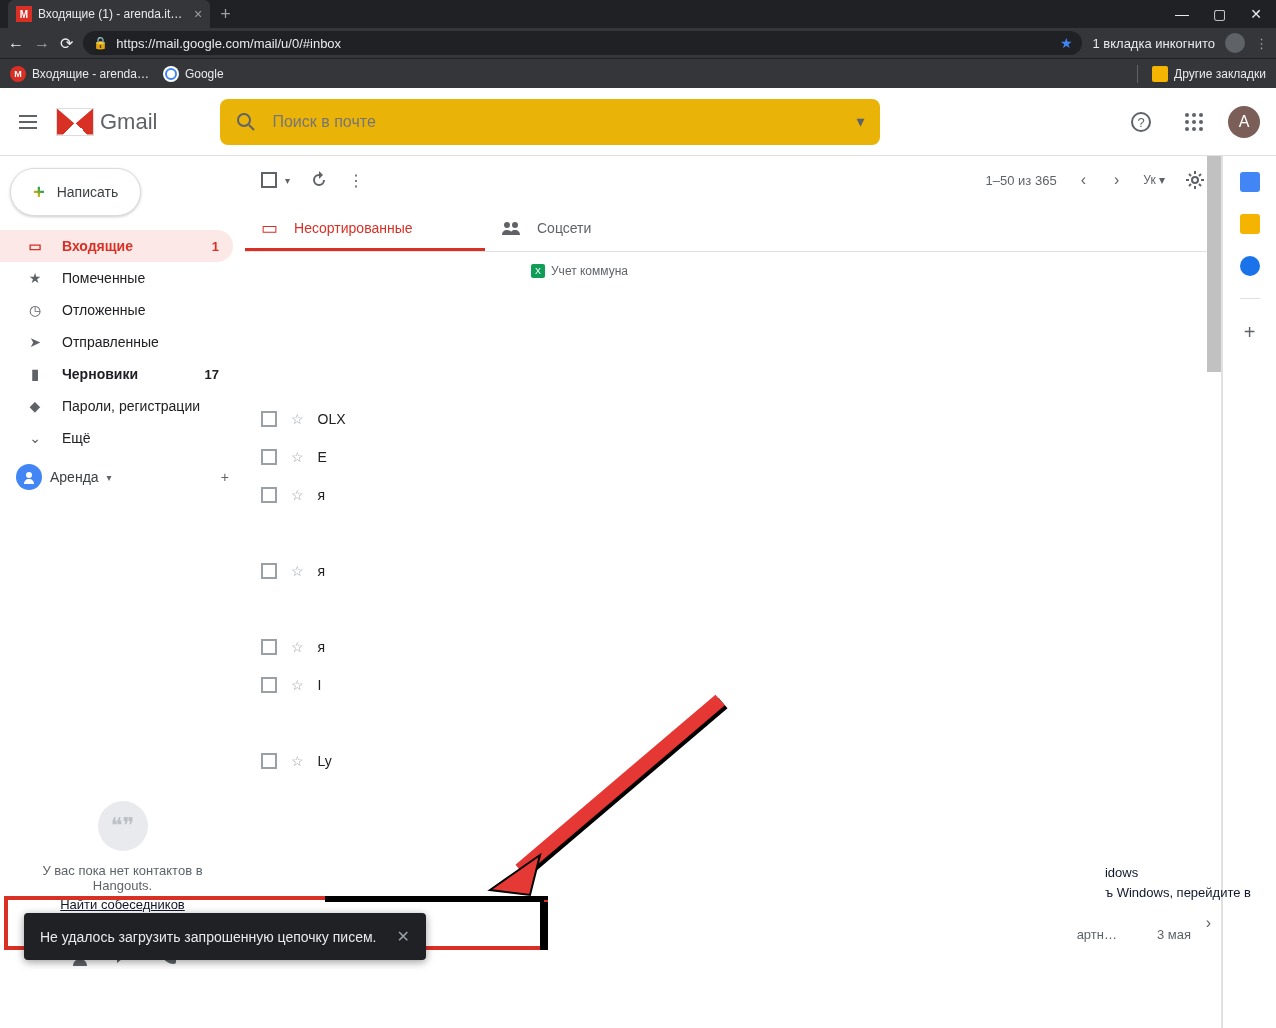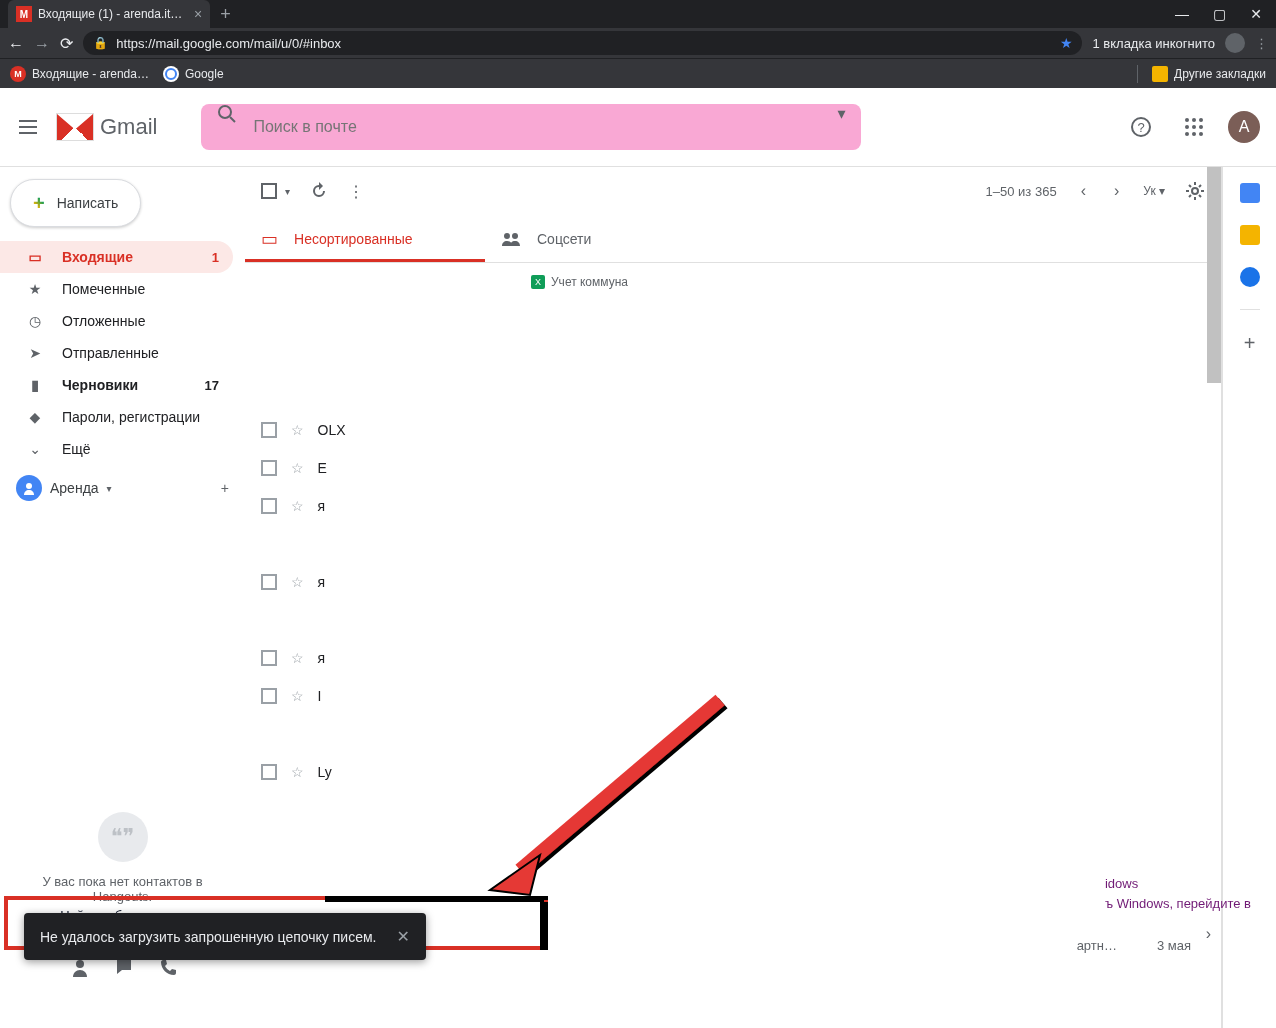--- a/index.html
+++ b/index.html
@@ -31,28 +31,28 @@
   
   .bmbar { height: 30px; background: #35363a; border-top: 1px solid #202124; display:flex; align-items:center; padding:0 10px; gap:14px;}
   .bm { display:flex; align-items:center; gap:6px; color:#e8eaed; font-size:12px; cursor:pointer;}
   .bm .ico{width:16px;height:16px;border-radius:50%;background:#d93025; display:inline-flex;align-items:center;justify-content:center;color:#fff;font-size:9px;font-weight:bold;}
   .bm .ico.g{background:#fff;}
   .bm .ico.folder{background:#f4b400;border-radius:2px;}
   .bmbar .spacer{flex:1;}
   .bmbar .divider{width:1px;height:18px;background:#5f6368;}
 
   
-  .gm-header{height:79px;border-bottom:1px solid #e0e0e0;display:flex;align-items:center;padding:0 16px;gap:16px;}
+  .gm-header{height:68px;border-bottom:1px solid #e0e0e0;display:flex;align-items:center;padding:0 16px;gap:16px;}
   .menu-icon{cursor:pointer;color:#5f6368;}
   .gm-logo{display:flex;align-items:center;gap:6px;}
   .logo-m{ width:38px; height:28px; position:relative;}
   .logo-m::before{content:"";position:absolute;inset:0;background:linear-gradient(135deg,#d93025 50%, transparent 50%), linear-gradient(-135deg,#d93025 50%, transparent 50%);clip-path:polygon(0 0, 50% 60%, 100% 0, 100% 100%, 0 100%);}
   .logo-m{background:#fff;border:1px solid #ddd;}
   .gm-name{font-size:22px;color:#5f6368;}
-  .searchbox{flex:0 0 660px;margin-left:28px;height:46px;background:#f9a8d4;border-radius:8px;display:flex;padding:0 16px;gap:16px;}
+  .searchbox{flex:0 0 660px;margin-left:47px;height:46px;background:#eab308;border-radius:8px;display:flex;align-items:center;padding:0 16px;gap:16px;}
   .searchbox .sicon{color:#5f6368;}
   .searchbox input{border:none;background:transparent;font-size:16px;color:#5f6368;flex:1;outline:none;}
   .searchbox .drop{color:#5f6368; cursor:pointer;}
   .gm-header .spacer{flex:1;}
   .hd-icon{color:#5f6368;cursor:pointer;margin:0 8px;}
   .avatar{width:32px;height:32px;border-radius:50%;background:#7b5e57;color:#fff;display:flex;align-items:center;justify-content:center;font-size:16px;cursor:pointer;}
 
   
   .gm-body{display:flex;height:calc(1028px - 28px - 30px - 30px - 64px);position:relative;}
   .sidebar{width:245px;flex:none;padding-top:12px;position:relative;}
@@ -93,21 +93,21 @@
   .mail-row{height:38px;display:flex;align-items:center;padding-left:16px;gap:14px;font-size:14px;color:#5f6368;}
   .mail-row .chk{border:2px solid #9aa0a6;width:16px;height:16px;cursor:pointer;}
   .mail-row .star{color:#9aa0a6;cursor:pointer;}
   .sender{color:#202124;font-size:14px;}
   .time-right{position:absolute;right:20px;top:16px;font-size:13px;color:#202124;font-weight:600;}
   .attach-stub{margin-left:270px;display:inline-flex;align-items:center;gap:6px;}
   .attach-stub .xl{width:14px;height:14px;background:#0f9d58;color:#fff;font-size:9px;display:flex;align-items:center;justify-content:center;border-radius:2px;}
   .attach-stub .txt{color:#5f6368;font-size:12px;}
   .loader-bottom{position:absolute;right:30px;bottom:90px;font-size:13px;color:#5f6368;}
   .loader-bottom .date{margin-left:40px;}
-  .partner{position:absolute;right:-30px;bottom:130px;font-size:13px;color:#701a75;line-height:1.5;text-align:left;}
+  .partner{position:absolute;right:-30px;bottom:130px;font-size:13px;color:#0f172a;line-height:1.5;text-align:left;}
   .load-arrow{position:absolute;right:10px;bottom:100px;color:#5f6368;cursor:pointer;}
 
   
   .rightbar{width:54px;flex:none;border-left:1px solid #e0e0e0;padding-top:16px;display:flex;flex-direction:column;align-items:center;gap:22px;}
   .rightbar .ricon{width:20px;height:20px;cursor:pointer;border-radius:3px;}
   .rightbar .cal{background:#4285f4;}
   .rightbar .keep{background:#f4b400;}
   .rightbar .tasks{background:#1a73e8;border-radius:50%;}
   .rightbar .divider{width:20px;height:1px;background:#e0e0e0;}
   .rightbar .plus3{color:#5f6368;font-size:20px;cursor:pointer;}

